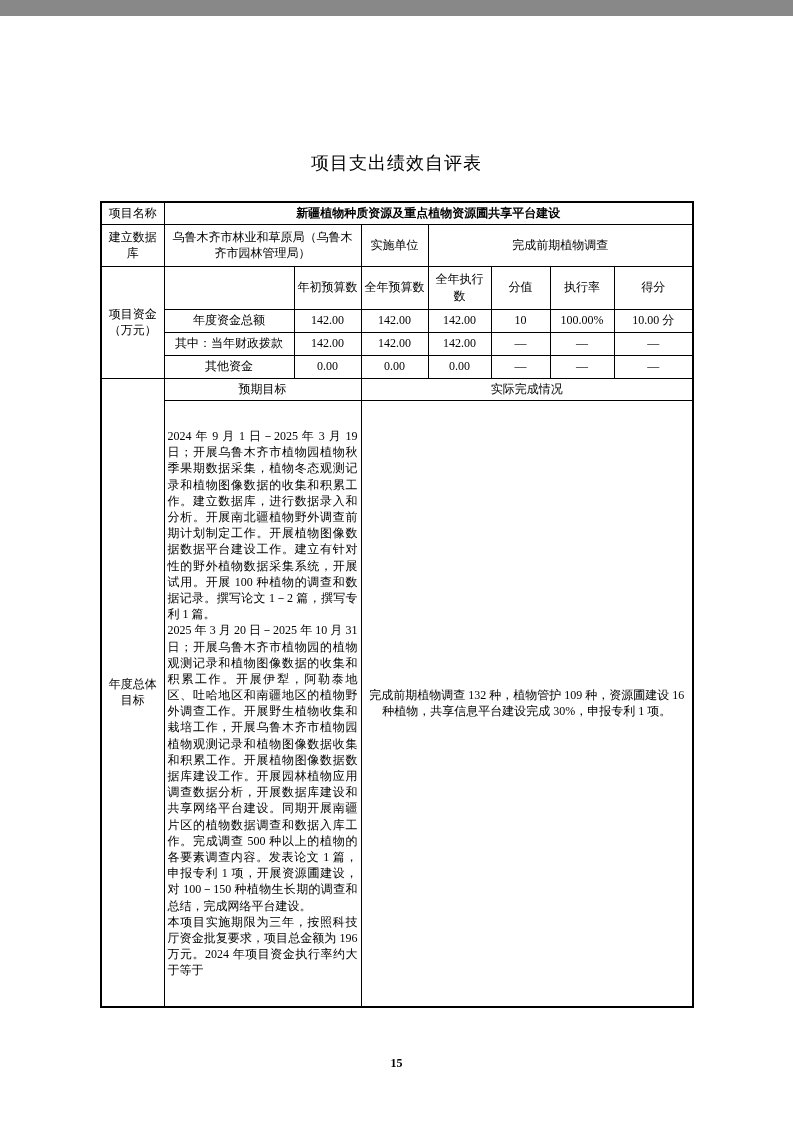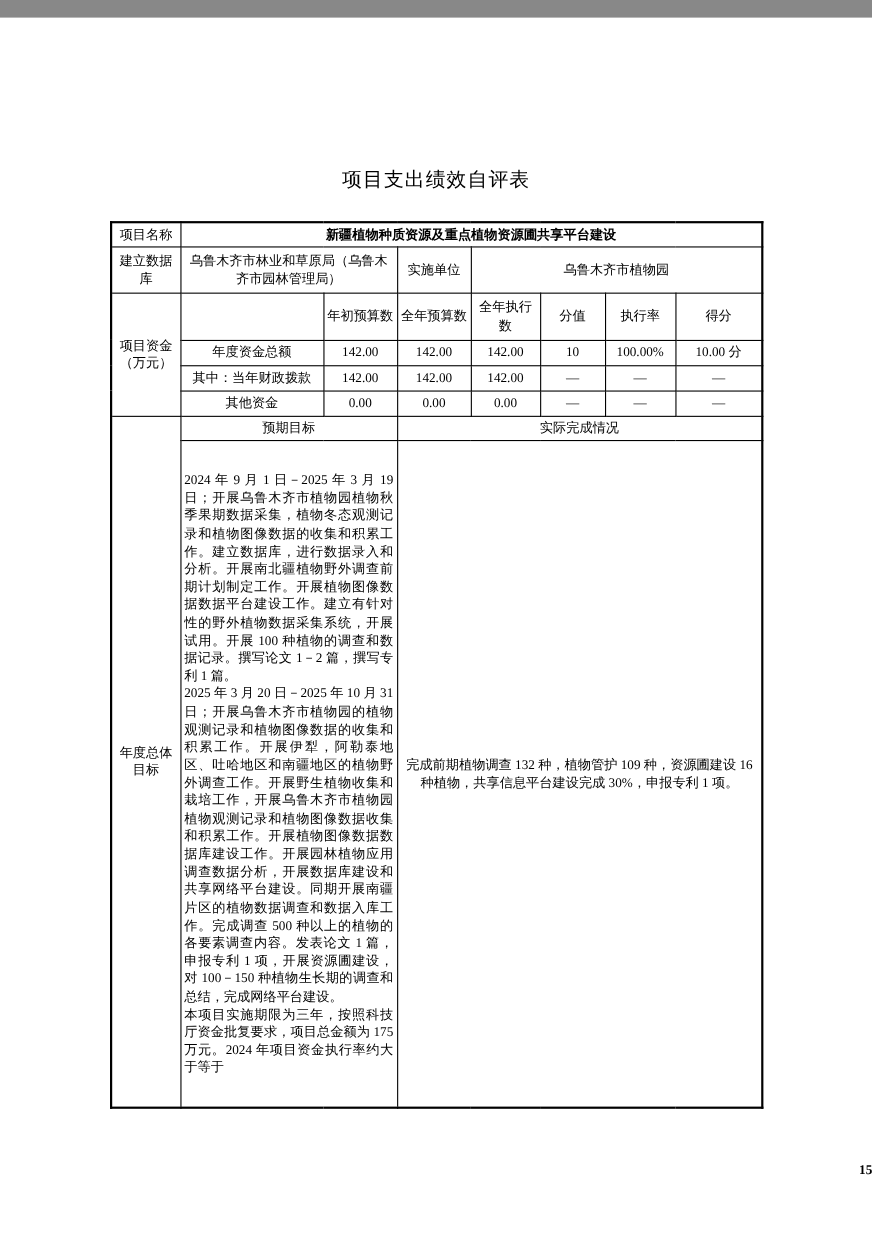--- a/index.html
+++ b/index.html
@@ -53,21 +53,21 @@
     vertical-align:middle;
     text-align:justify;
     text-justify:inter-character;
     padding:0 10px;
     line-height:28px;
     font-size:11.5px;
     border-radius:10px;
   }
   .page-number {
     position:absolute; top:1040px; left:0; width:793px;
-    text-align:right; font-size:12px; font-weight:bold;
+    text-align:center; font-size:12px; font-weight:bold;
   }
 </style>
 </head>
 <body>
 
 <div class="page">
 
   <div class="doc-title">项目支出绩效自评表</div>
 
   <table class="main">
@@ -85,21 +85,21 @@
     <tbody>
         <tr class="r-project">
       <td>项目名称</td>
       <td colspan="7" class="bold">新疆植物种质资源及重点植物资源圃共享平台建设</td>
     </tr>
 
     <tr class="r-dept">
       <td class="thick-bottom">建立数据库</td>
       <td colspan="2" class="thick-bottom">乌鲁木齐市林业和草原局（乌鲁木齐市园林管理局）</td>
       <td class="thick-bottom">实施单位</td>
-      <td colspan="4" class="thick-bottom">乌鲁木齐市植物园</td>
+      <td colspan="4" class="thick-bottom">完成前期植物调查</td>
     </tr>
 
     <tr class="r-fundhdr">
       <td rowspan="4" class="thick-bottom">项目资金（万元）</td>
       <td class="thick-bottom"></td>
       <td class="thick-bottom">年初预算数</td>
       <td class="thick-bottom">全年预算数</td>
       <td class="thick-bottom">全年执行数</td>
       <td class="thick-bottom">分值</td>
       <td class="thick-bottom">执行率</td>
@@ -139,21 +139,21 @@
     <tr class="r-goalhdr">
       <td rowspan="2">年度总体目标</td>
       <td colspan="2">预期目标</td>
       <td colspan="5">实际完成情况</td>
     </tr>
 
     <tr class="r-goalbody">
       <td colspan="2" class="goal-expected">
         <p>2024 年 9 月 1 日－2025 年 3 月 19 日；开展乌鲁木齐市植物园植物秋季果期数据采集，植物冬态观测记录和植物图像数据的收集和积累工作。建立数据库，进行数据录入和分析。开展南北疆植物野外调查前期计划制定工作。开展植物图像数据数据平台建设工作。建立有针对性的野外植物数据采集系统，开展试用。开展 100 种植物的调查和数据记录。撰写论文 1－2 篇，撰写专利 1 篇。</p>
         <p>2025 年 3 月 20 日－2025 年 10 月 31 日；开展乌鲁木齐市植物园的植物观测记录和植物图像数据的收集和积累工作。开展伊犁，阿勒泰地区、吐哈地区和南疆地区的植物野外调查工作。开展野生植物收集和栽培工作，开展乌鲁木齐市植物园植物观测记录和植物图像数据收集和积累工作。开展植物图像数据数据库建设工作。开展园林植物应用调查数据分析，开展数据库建设和共享网络平台建设。同期开展南疆片区的植物数据调查和数据入库工作。完成调查 500 种以上的植物的各要素调查内容。发表论文 1 篇，申报专利 1 项，开展资源圃建设，对 100－150 种植物生长期的调查和总结，完成网络平台建设。</p>
-        <p>本项目实施期限为三年，按照科技厅资金批复要求，项目总金额为 175 万元。2024 年项目资金执行率约大于等于</p>
+        <p>本项目实施期限为三年，按照科技厅资金批复要求，项目总金额为 196 万元。2024 年项目资金执行率约大于等于</p>
       </td>
       <td colspan="5" class="goal-actual">完成前期植物调查 132 种，植物管护 109 种，资源圃建设 16 种植物，共享信息平台建设完成 30%，申报专利 1 项。</td>
     </tr>
   </tbody>
     </table>
 
   <div class="page-number">15</div>
 
 </div>
 

